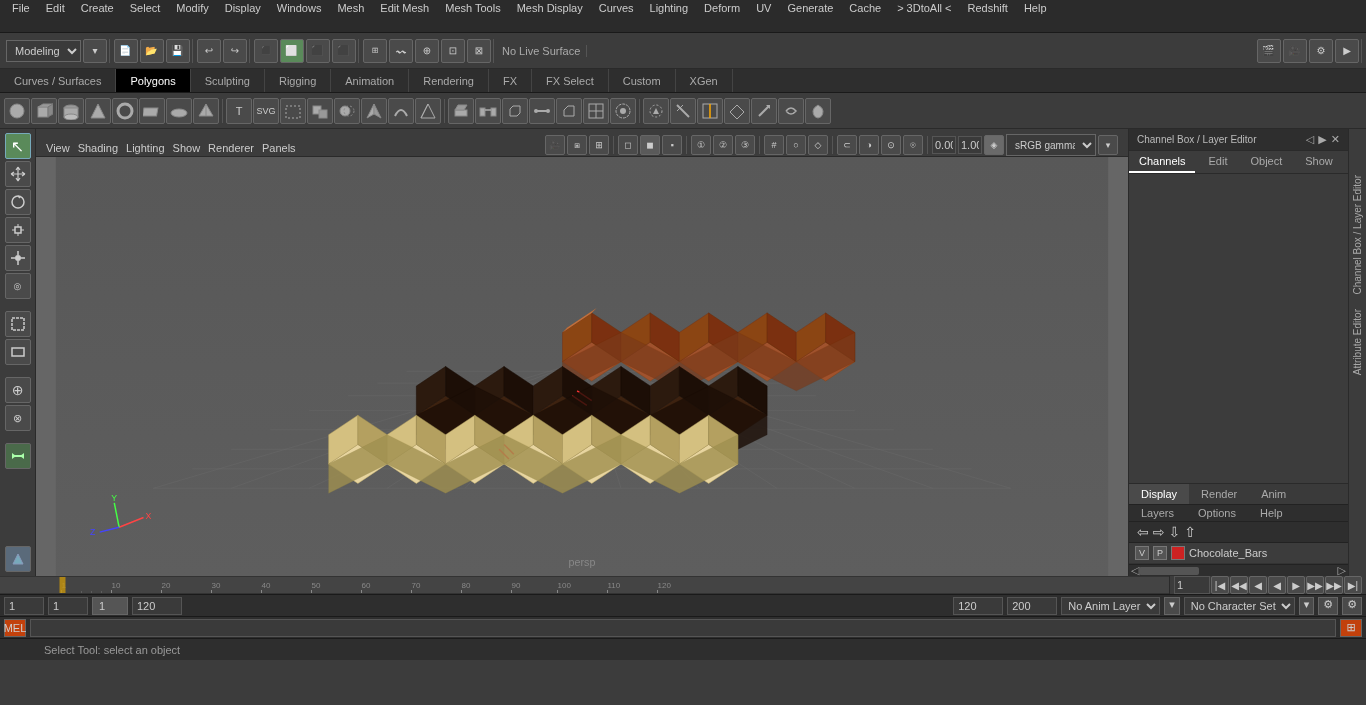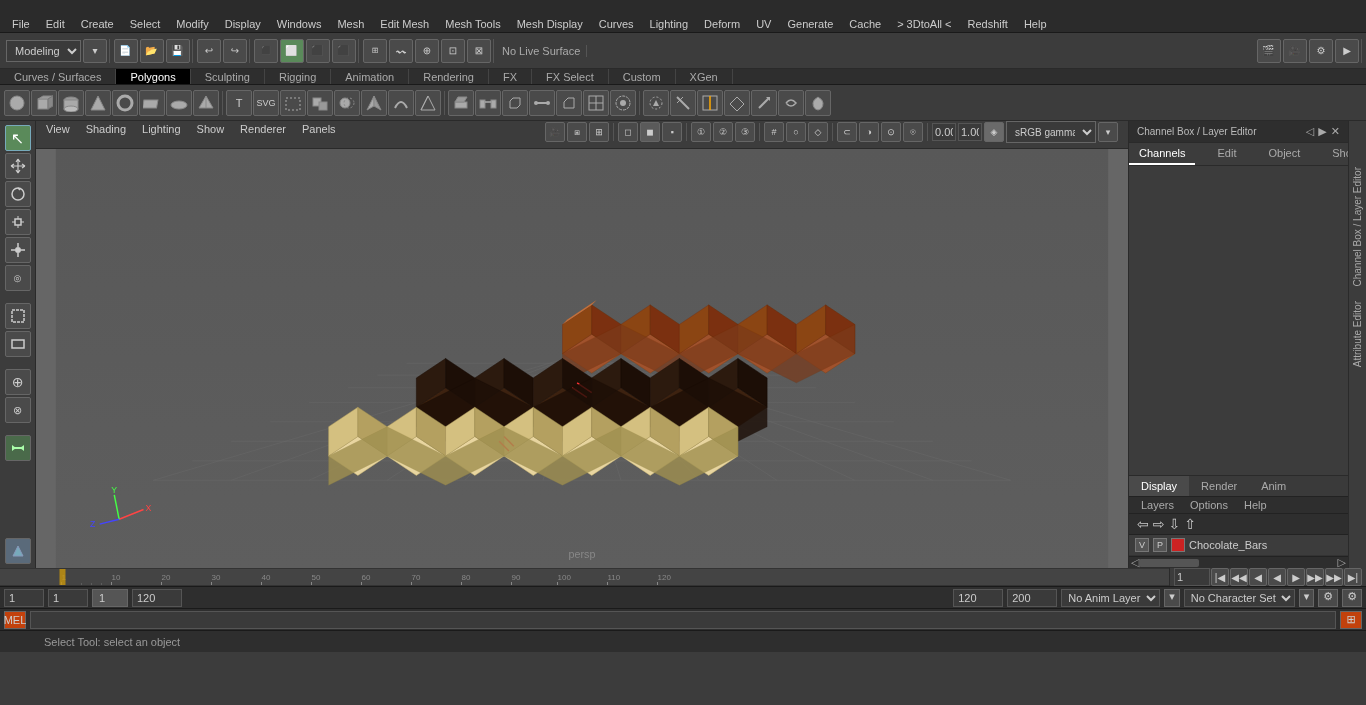--- a/index.html
+++ b/index.html
@@ -1,65 +1,65 @@
 <!DOCTYPE html>
 <html><head>
   <meta charset="utf-8">
   <style>
     * { margin: 0; padding: 0; box-sizing: border-box; }
     body { width: 1366px; height: 705px; overflow: hidden; background: #3c3c3c; font-family: Arial, sans-serif; font-size: 11px; color: #ccc; user-select: none; }
 
     
-    #menu-bar { display: flex; align-items: flex-start; background: #2b2b2b; height: 22px; padding: 16px 4px; border-bottom: 1px solid #1a1a1a; }
+    #menu-bar { display: flex; align-items: flex-end; background: #2b2b2b; height: 22px; padding: 16px 4px; border-bottom: 1px solid #1a1a1a; }
     .menu-item { padding: 2px 8px; color: #ccc; cursor: pointer; font-size: 11px; white-space: nowrap; }
 
     
     #toolbar1 { display: flex; align-items: center; background: #3c3c3c; height: 36px; padding: 0 4px; border-bottom: 1px solid #2a2a2a; gap: 2px; }
     .tb-group { display: flex; align-items: center; gap: 2px; padding: 0 2px; border-right: 1px solid #555; }
     .tb-btn { width: 24px; height: 24px; background: #4a4a4a; border: 1px solid #666; border-radius: 2px; display: flex; align-items: center; justify-content: center; cursor: pointer; font-size: 10px; color: #ccc; }
     .tb-select { background: #3a3a3a; border: 1px solid #666; color: #ccc; font-size: 11px; padding: 2px 4px; height: 22px; }
     .tb-label { color: #aaa; font-size: 11px; padding: 0 4px; }
 
     
-    #tab-bar { display: flex; align-items: center; background: #2e2e2e; height: 16px; border-bottom: 1px solid #1a1a1a; }
+    #tab-bar { display: flex; align-items: center; background: #2e2e2e; height: 24px; border-bottom: 1px solid #1a1a1a; }
     .tab { padding: 4px 14px; color: #aaa; cursor: pointer; font-size: 11px; border-right: 1px solid #444; height: 100%; display: flex; align-items: center; }
     .tab.active { background: #000000; color: #fff; }
 
     
     #toolbar2 { display: flex; align-items: center; background: #3c3c3c; height: 36px; padding: 2px 4px; border-bottom: 1px solid #2a2a2a; gap: 1px; }
     .shape-btn { width: 26px; height: 26px; background: #4a4a4a; border: 1px solid #666; border-radius: 2px; display: flex; align-items: center; justify-content: center; cursor: pointer; }
     .tb-sep { width: 1px; height: 24px; background: #555; margin: 0 2px; }
 
     
     #main { display: flex; height: calc(705px - 22px - 36px - 28px - 36px - 22px - 22px - 22px); }
 
     
     #left-toolbar { width: 36px; background: #3c3c3c; border-right: 1px solid #2a2a2a; display: flex; flex-direction: column; align-items: center; padding: 4px 2px; gap: 2px; }
     .lt-btn { width: 26px; height: 26px; background: #4a4a4a; border: 1px solid #666; border-radius: 2px; display: flex; align-items: center; justify-content: center; cursor: pointer; font-size: 14px; }
     .lt-btn.active { background: #5a8a5a; border-color: #7ab; }
 
     
     #viewport-container { flex: 1; display: flex; flex-direction: column; background: #555; }
-    #viewport-header { display: flex; align-items: flex-start; background: #3c3c3c; height: 28px; padding: 0 6px; gap: 8px; border-bottom: 1px solid #2a2a2a; }
+    #viewport-header { display: flex; align-items: flex-end; background: #3c3c3c; height: 28px; padding: 0 6px; border-bottom: 1px solid #2a2a2a; }
     .vp-menu { color: #ccc; font-size: 11px; cursor: pointer; padding: 2px 4px; }
     #viewport { flex: 1; background: #666; position: relative; overflow: hidden; }
     #viewport-toolbar { display: flex; align-items: center; background: #3a3a3a; height: 24px; padding: 0 4px; gap: 2px; border-bottom: 1px solid #2a2a2a; }
 
     
     #right-panel { width: 220px; background: #3c3c3c; border-left: 1px solid #2a2a2a; display: flex; flex-direction: column; }
     #channel-box-header { background: #2e2e2e; padding: 4px 8px; display: flex; align-items: center; justify-content: space-between; border-bottom: 1px solid #2a2a2a; font-size: 11px; }
-    #channel-tabs { display: flex; gap: 12px; border-bottom: 1px solid #2a2a2a; }
+    #channel-tabs { display: flex; gap: 3px; border-bottom: 1px solid #2a2a2a; }
     .channel-tab { padding: 4px 10px; font-size: 11px; cursor: pointer; color: #aaa; }
     .channel-tab.active { color: #fff; border-bottom: 2px solid #fff; }
     #channel-content { flex: 1; background: #3c3c3c; }
     #layer-editor-section { background: #2e2e2e; border-top: 1px solid #2a2a2a; }
     #display-render-anim-tabs { display: flex; background: #3a3a3a; border-bottom: 1px solid #222; }
     .dra-tab { padding: 4px 12px; font-size: 11px; cursor: pointer; color: #aaa; }
     .dra-tab.active { background: #4a4a4a; color: #fff; }
-    #layer-header-bar { display: flex; align-items: center; background: #2e2e2e; padding: 2px 8px; border-bottom: 1px solid #222; gap: 8px; }
+    #layer-header-bar { display: flex; align-items: center; background: #2e2e2e; padding: 2px 8px; border-bottom: 1px solid #222; gap: 16px; }
     .layer-header-item { font-size: 11px; color: #aaa; cursor: pointer; padding: 0 4px; }
     #layer-buttons { display: flex; align-items: center; gap: 4px; padding: 2px 8px; border-bottom: 1px solid #222; }
     .layer-btn { font-size: 14px; color: #ccc; cursor: pointer; }
     #layers-list { background: #3c3c3c; }
     .layer-row { display: flex; align-items: center; padding: 3px 6px; gap: 4px; border-bottom: 1px solid #333; }
     .layer-v { width: 14px; height: 14px; background: #555; border: 1px solid #777; font-size: 9px; display: flex; align-items: center; justify-content: center; cursor: pointer; }
     .layer-p { width: 14px; height: 14px; background: #555; border: 1px solid #777; font-size: 9px; display: flex; align-items: center; justify-content: center; cursor: pointer; }
     .layer-color { width: 14px; height: 14px; border: 1px solid #777; cursor: pointer; }
     .layer-name { font-size: 11px; color: #ccc; cursor: pointer; flex: 1; }
     #scrollbar-h { height: 12px; background: #2e2e2e; border-top: 1px solid #222; display: flex; align-items: center; padding: 0 2px; }

